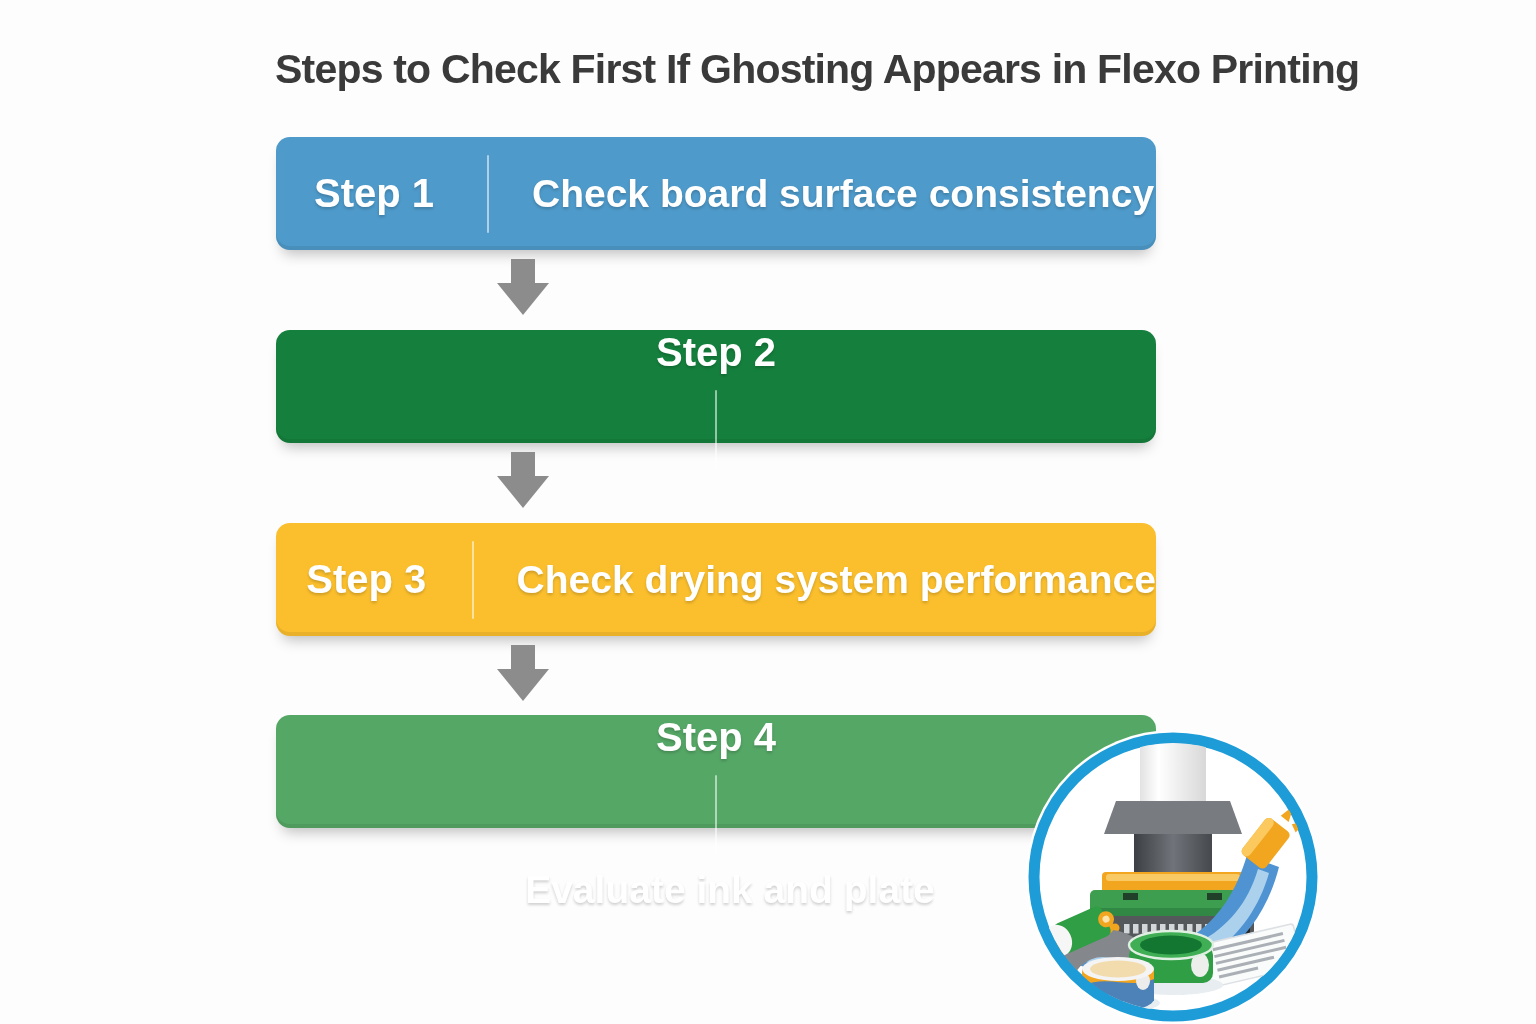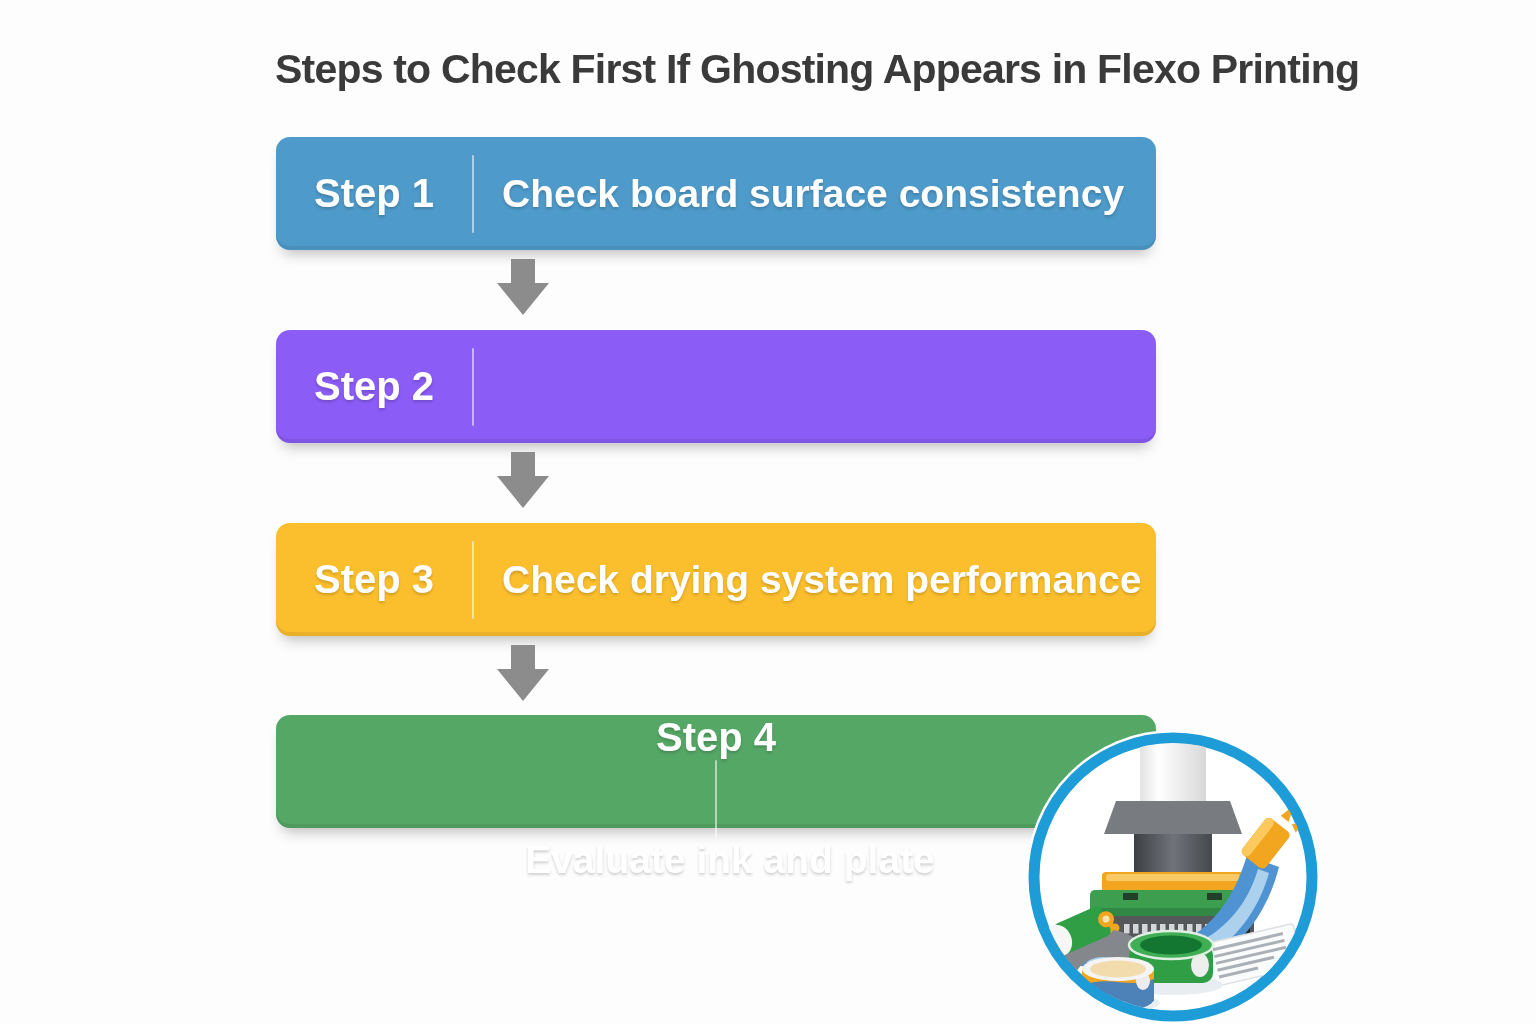--- a/index.html
+++ b/index.html
@@ -19,20 +19,21 @@
   }
   .bar{
     position:absolute;
     left:276px;
     width:880px;height:113px;
     border-radius:14px;
     display:flex;
     align-items:center;
     color:#ffffff;
     box-shadow:0 10px 14px -6px rgba(0,0,0,0.25), inset 0 -4px 0 rgba(0,0,0,0.07);
+    gap:15px;
   }
   .bar .label{
     width:196px;
     text-align:center;
     font-size:40px;
     font-weight:bold;
     text-shadow:0 2px 3px rgba(0,0,0,0.18);
   }
   .bar .divider{
     width:2px;height:78px;
@@ -68,21 +69,21 @@
   <div class="bar" style="top: 137px; background-color: rgb(78, 154, 202);">
     <div class="label">Step 1</div>
     <div class="divider"></div>
     <div class="text">Check board surface consistency</div>
   </div>
 
   <svg class="arrow" style="top:259px" viewBox="0 0 52 56">
     <polygon points="14,0 38,0 38,24 52,24 26,56 0,24 14,24" fill="#8c8c8c"></polygon>
   </svg>
 
-  <div class="bar" style="top: 330px; background-color: #8b5cf6;">
+  <div class="bar" style="top: 330px; background-color: #15803d; flex-direction: column;">
     <div class="label">Step 2</div>
     <div class="divider"></div>
   </div>
 
   <svg class="arrow" style="top:452px" viewBox="0 0 52 56">
     <polygon points="14,0 38,0 38,24 52,24 26,56 0,24 14,24" fill="#8c8c8c"></polygon>
   </svg>
 
   <div class="bar" style="top: 523px; background-color: rgb(251, 191, 45);">
     <div class="label">Step 3</div>

